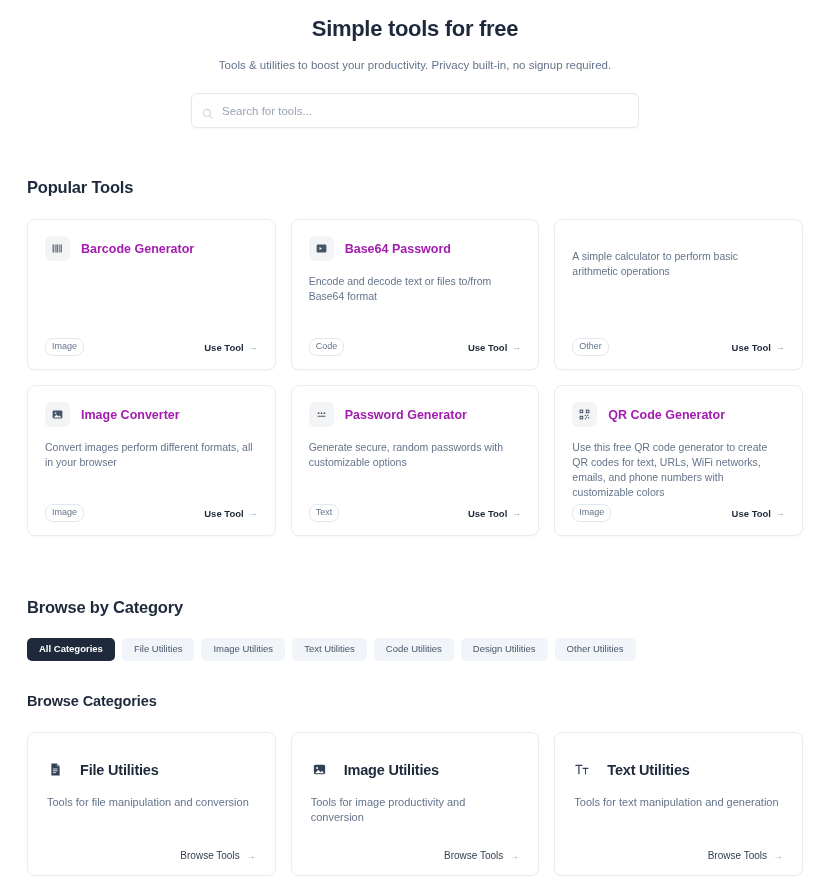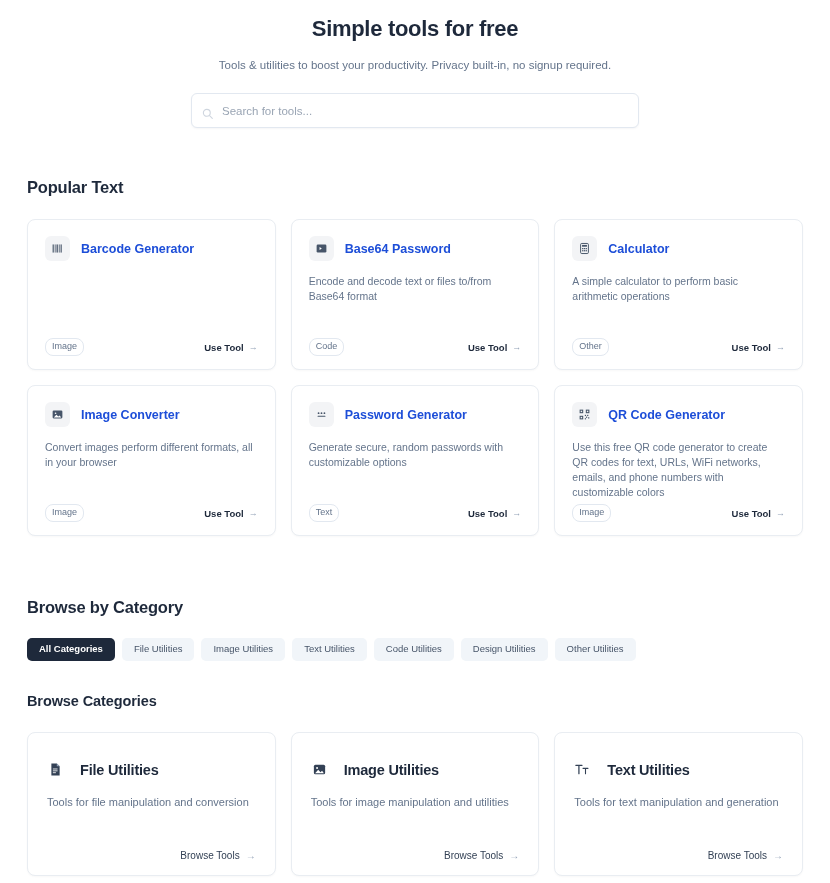--- a/index.html
+++ b/index.html
@@ -87,21 +87,21 @@
     width: 25px; height: 25px;
     border-radius: 6px;
     background: #f3f4f6;
     display: flex; align-items: center; justify-content: center;
     flex: 0 0 auto;
   }
   .tool-icon-box svg { width: 13px; height: 13px; display: block; }
   .tool-title {
     font-size: 12.5px;
     font-weight: bold;
-    color: #1d4ed8;
+    color: #a21caf;
   }
   .tool-desc {
     margin-top: 13px;
     font-size: 10.5px;
     line-height: 15px;
     color: #64748b;
   }
   .tool-foot {
     margin-top: auto;
     display: flex;
@@ -177,21 +177,21 @@
         <svg viewBox="0 0 16 16" fill="none" stroke="#94a3b8" stroke-width="1.6">
           <circle cx="7" cy="7" r="5"></circle>
             <line x1="11" y1="11" x2="15" y2="15" stroke-linecap="round"></line>
         </svg>
       </span>
       <input class="search-input" type="text" placeholder="Search for tools..." style="">
     </div>
   </div>
 
   <div class="container" style="margin-top:50px;">
-    <div class="section-heading">Popular Text</div>
+    <div class="section-heading">Popular Tools</div>
 
     <div class="grid3" style="margin-top:22px;">
 
       <div class="tool-card">
         <div class="tool-head">
           <span class="tool-icon-box">
             <svg viewBox="0 0 16 16" fill="#475569">
               <rect x="2" y="3" width="1.4" height="10"></rect>
               <rect x="4.6" y="3" width="1" height="10"></rect>
               <rect x="6.8" y="3" width="1.6" height="10"></rect>
@@ -224,35 +224,20 @@
         <div class="tool-foot">
           <span class="tag">Code</span>
           <span class="use-tool">
             <span>Use Tool</span>
             <span class="arrow">→</span>
           </span>
         </div>
       </div>
 
       <div class="tool-card">
-        <div class="tool-head">
-          <span class="tool-icon-box">
-            <svg viewBox="0 0 16 16" fill="none" stroke="#475569" stroke-width="1.2">
-              <rect x="3.2" y="1.8" width="9.6" height="12.4" rx="1.4"></rect>
-              <rect x="5" y="3.6" width="6" height="2.2" fill="#475569" stroke="none"></rect>
-              <rect x="5" y="7.4" width="1.6" height="1.5" fill="#475569" stroke="none"></rect>
-              <rect x="7.2" y="7.4" width="1.6" height="1.5" fill="#475569" stroke="none"></rect>
-              <rect x="9.4" y="7.4" width="1.6" height="1.5" fill="#475569" stroke="none"></rect>
-              <rect x="5" y="10" width="1.6" height="1.5" fill="#475569" stroke="none"></rect>
-              <rect x="7.2" y="10" width="1.6" height="1.5" fill="#475569" stroke="none"></rect>
-              <rect x="9.4" y="10" width="1.6" height="1.5" fill="#475569" stroke="none"></rect>
-            </svg>
-          </span>
-          <span class="tool-title">Calculator</span>
-        </div>
         <div class="tool-desc">A simple calculator to perform basic arithmetic operations</div>
         <div class="tool-foot">
           <span class="tag">Other</span>
           <span class="use-tool">
             <span>Use Tool</span>
             <span class="arrow">→</span>
           </span>
         </div>
       </div>
 
@@ -376,21 +361,21 @@
         <div class="cat-head">
           <span class="cat-icon">
             <svg viewBox="0 0 16 16">
               <rect x="2" y="3" width="12" height="10" rx="1.6" fill="#334155"></rect>
               <circle cx="5.4" cy="6.4" r="1.05" fill="#ffffff"></circle>
               <path d="M3.3 11.9 L6.6 8.3 L9.1 10.9 L10.7 9.4 L12.7 11.9 Z" fill="#ffffff"></path>
             </svg>
           </span>
           <span class="cat-title">Image Utilities</span>
         </div>
-        <div class="cat-desc">Tools for image manipulation and utilities</div>
+        <div class="cat-desc">Tools for image productivity and conversion</div>
         <div class="cat-foot">
           <span class="browse-tools">
             <span>Browse Tools</span>
             <span class="arrow">→</span>
           </span>
         </div>
       </div>
 
       <div class="cat-card">
         <div class="cat-head">

